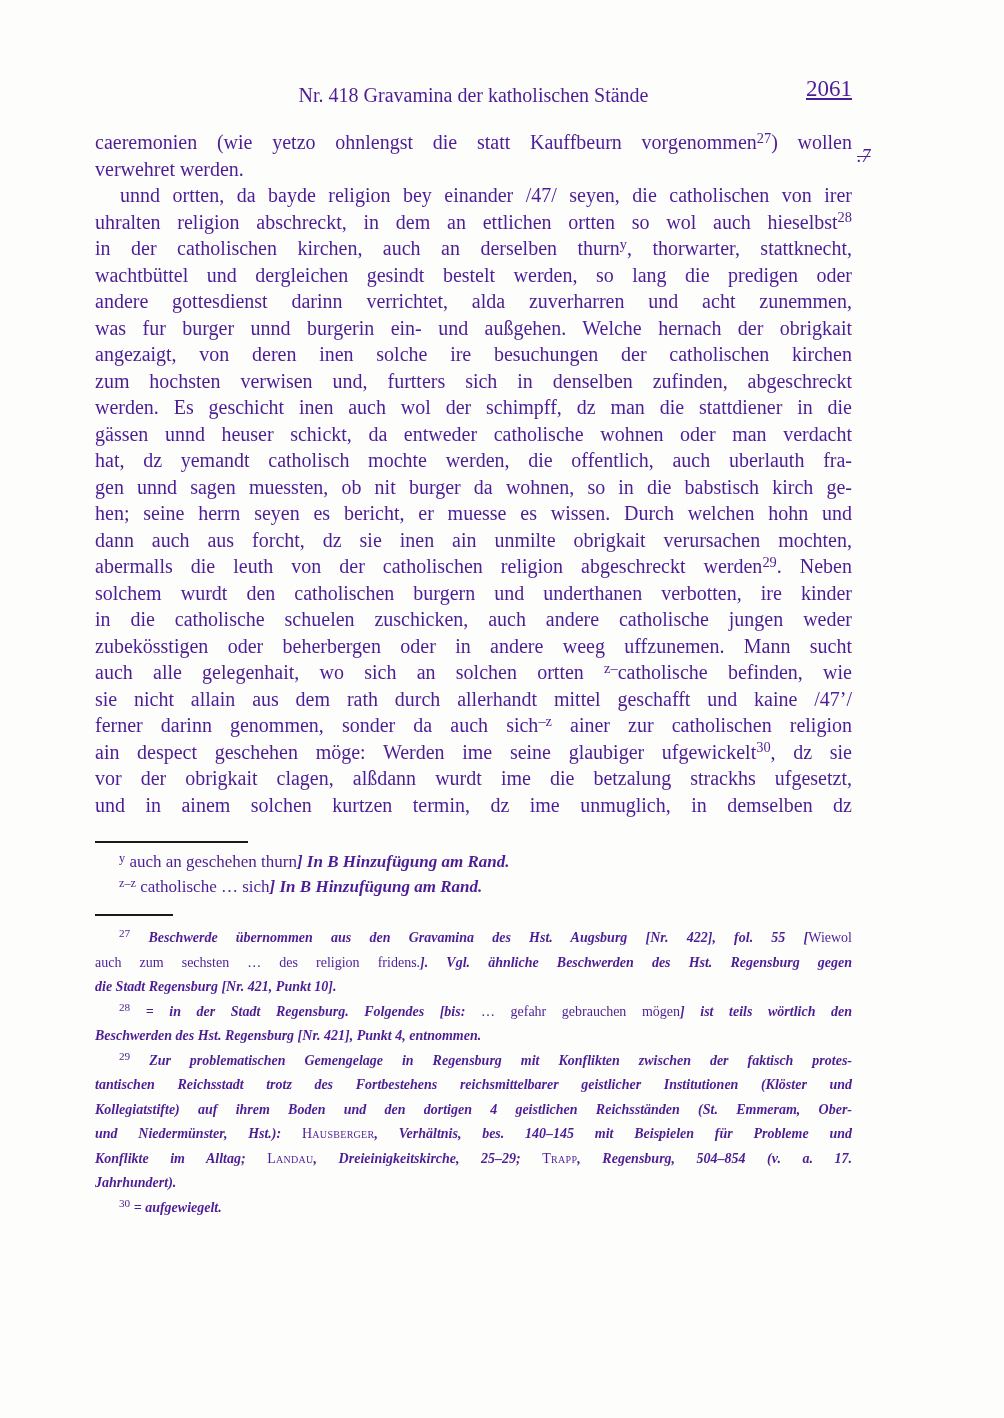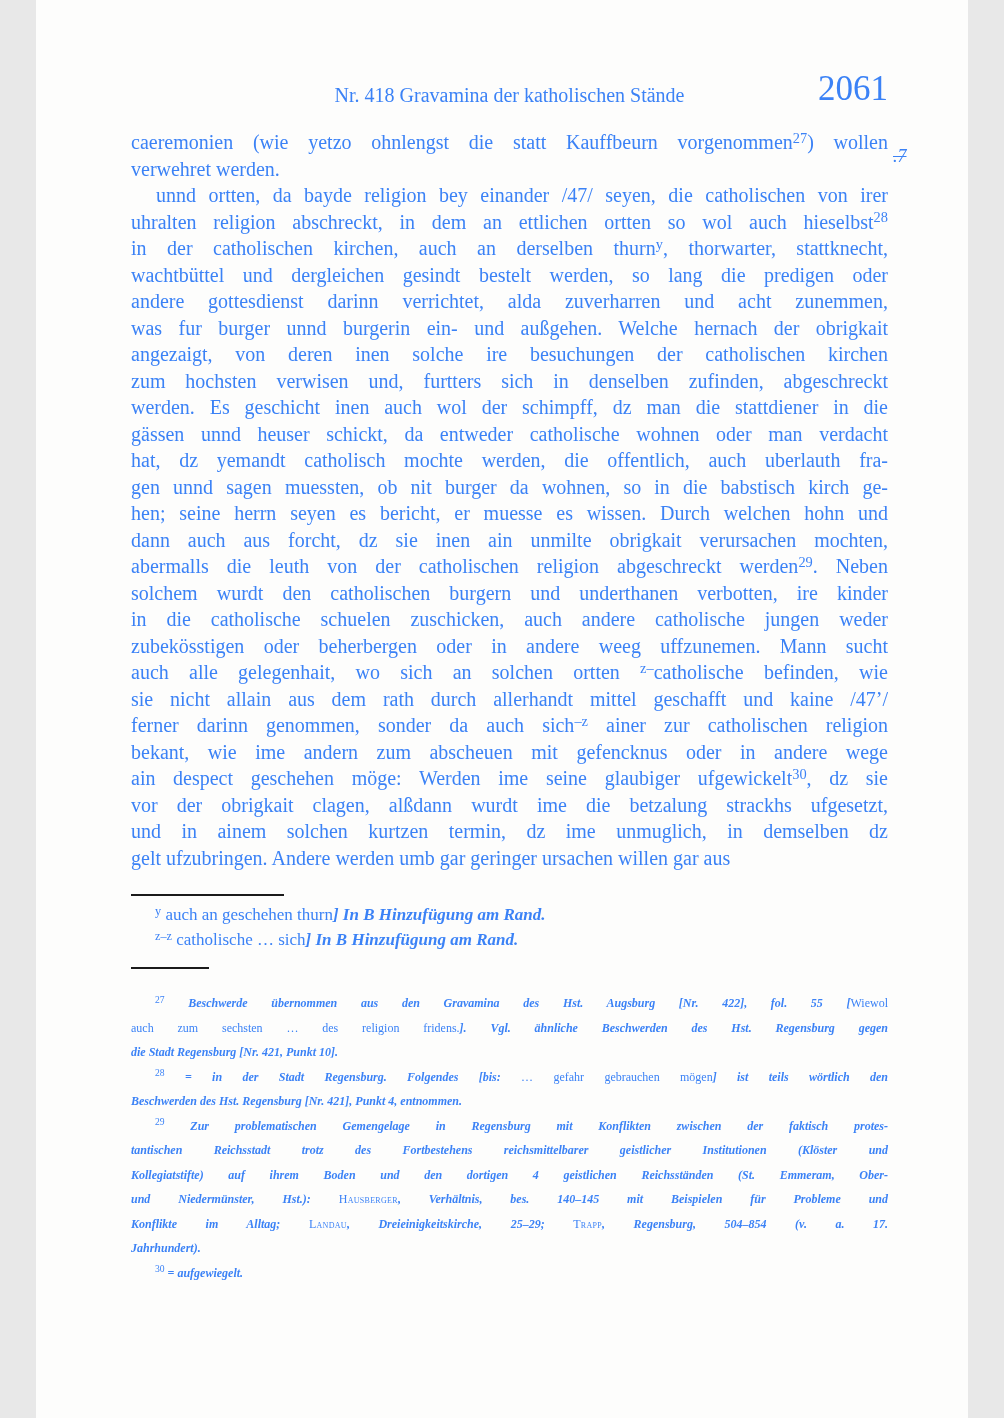--- a/index.html
+++ b/index.html
@@ -1,36 +1,36 @@
 <!DOCTYPE html>
 <html><head>
 <meta charset="utf-8">
 <style>
   html,body { margin:0; padding:0; background:#e8e8e8; }
   .page {
     position:relative;
-    width:932px; height:1418px;
+    width:1004px; height:1418px;
     margin:0 auto;
     background:#fdfdfc;
-    color:#3b82f6;
+    color:#4c1d95;
     font-family:"Liberation Serif","DejaVu Serif",serif;
     overflow:hidden;
   }
   .content {
     position:absolute; left:95px; top:0; width:757px;
   }
   
   .header { position:relative; margin-top:82px; height:32px; }
   .header .runtitle {
     position:absolute; left:0; right:0; text-align:center;
     font-size:20px; line-height:26px;
   }
   .header .pagenum {
     position:absolute; right:0; top:-8px;
-    font-size:35px; line-height:30px;
+    font-size:23px; line-height:30px;text-decoration:underline;
   }
   
   .margin-note {
     position:absolute; left:762px; top:146px;
     font-size:18px; font-style:italic;
     text-decoration:line-through;
   }
   
   .body-text { margin-top:15px; font-size:20px; line-height:26.5px; }
   .line { text-align:justify; text-align-last:justify; }
@@ -39,21 +39,21 @@
   sup {
     font-size:72%; line-height:0;
     vertical-align:baseline; position:relative; top:-0.42em;
   }
   
   .rule { height:2px; background:#1b1b1b; }
   .rule-apparatus { width:153px; margin-top:23px; }
   .rule-footnotes { width:78px;  margin-top:15px; }
   .apparatus { margin-top:6px; font-size:17px; line-height:25px; }
   .apparatus .line { text-align:left; text-align-last:left; text-indent:24px; }
-  .footnotes { margin-top:22px; font-size:12px; line-height:24.5px; }
+  .footnotes { margin-top:10px; font-size:14px; line-height:24.5px; }
   .footnote .line:first-child { text-indent:24px; }
   .footnote sup { font-size:80%; }
   .it { font-style:italic;font-weight:bold; }
   .sc { font-style:normal; font-variant:small-caps; letter-spacing:0.3px; }
 </style>
 </head>
 <body>
 
 <div class="page">
   <div class="content">
@@ -85,25 +85,23 @@
           <div class="line"><span>gen unnd sagen muessten, ob nit burger da wohnen, so in die babstisch kirch ge-</span></div>
           <div class="line"><span>hen; seine herrn seyen es bericht, er muesse es wissen. Durch welchen hohn und</span></div>
           <div class="line"><span>dann auch aus forcht, dz sie inen ain unmilte obrigkait verursachen mochten,</span></div>
           <div class="line"><span>abermalls die leuth von der catholischen religion abgeschreckt werden</span><sup>29</sup><span>. Neben</span></div>
           <div class="line"><span>solchem wurdt den catholischen burgern und underthanen verbotten, ire kinder</span></div>
           <div class="line"><span>in die catholische schuelen zuschicken, auch andere catholische jungen weder</span></div>
           <div class="line"><span>zubekösstigen oder beherbergen oder in andere weeg uffzunemen. Mann sucht</span></div>
           <div class="line"><span>auch alle gelegenhait, wo sich an solchen ortten </span><sup>z–</sup><span>catholische befinden, wie</span></div>
           <div class="line"><span>sie nicht allain aus dem rath durch allerhandt mittel geschafft und kaine /47’/</span></div>
           <div class="line"><span>ferner darinn genommen, sonder da auch sich</span><sup>–z</sup><span> ainer zur catholischen religion</span></div>
-          <div class="line"><span>bekant, wie ime andern zum abscheuen mit gefencknus oder in andere wege</span></div>
           <div class="line"><span>ain despect geschehen möge: Werden ime seine glaubiger ufgewickelt</span><sup>30</sup><span>, dz sie</span></div>
           <div class="line"><span>vor der obrigkait clagen, alßdann wurdt ime die betzalung strackhs ufgesetzt,</span></div>
           <div class="line"><span>und in ainem solchen kurtzen termin, dz ime unmuglich, in demselben dz</span></div>
-          <div class="line last"><span>gelt ufzubringen. Andere werden umb gar geringer ursachen willen gar aus</span></div>
         </div>
     </div>
 
     <div class="rule rule-apparatus"></div>
 
     <div class="apparatus">
         <div class="line"><sup>y</sup><span> auch an geschehen thurn</span><span class="it">] In B Hinzufügung am Rand.</span></div>
         <div class="line last"><sup>z–z</sup><span> catholische … sich</span><span class="it">] In B Hinzufügung am Rand.</span></div>
       </div>
 

